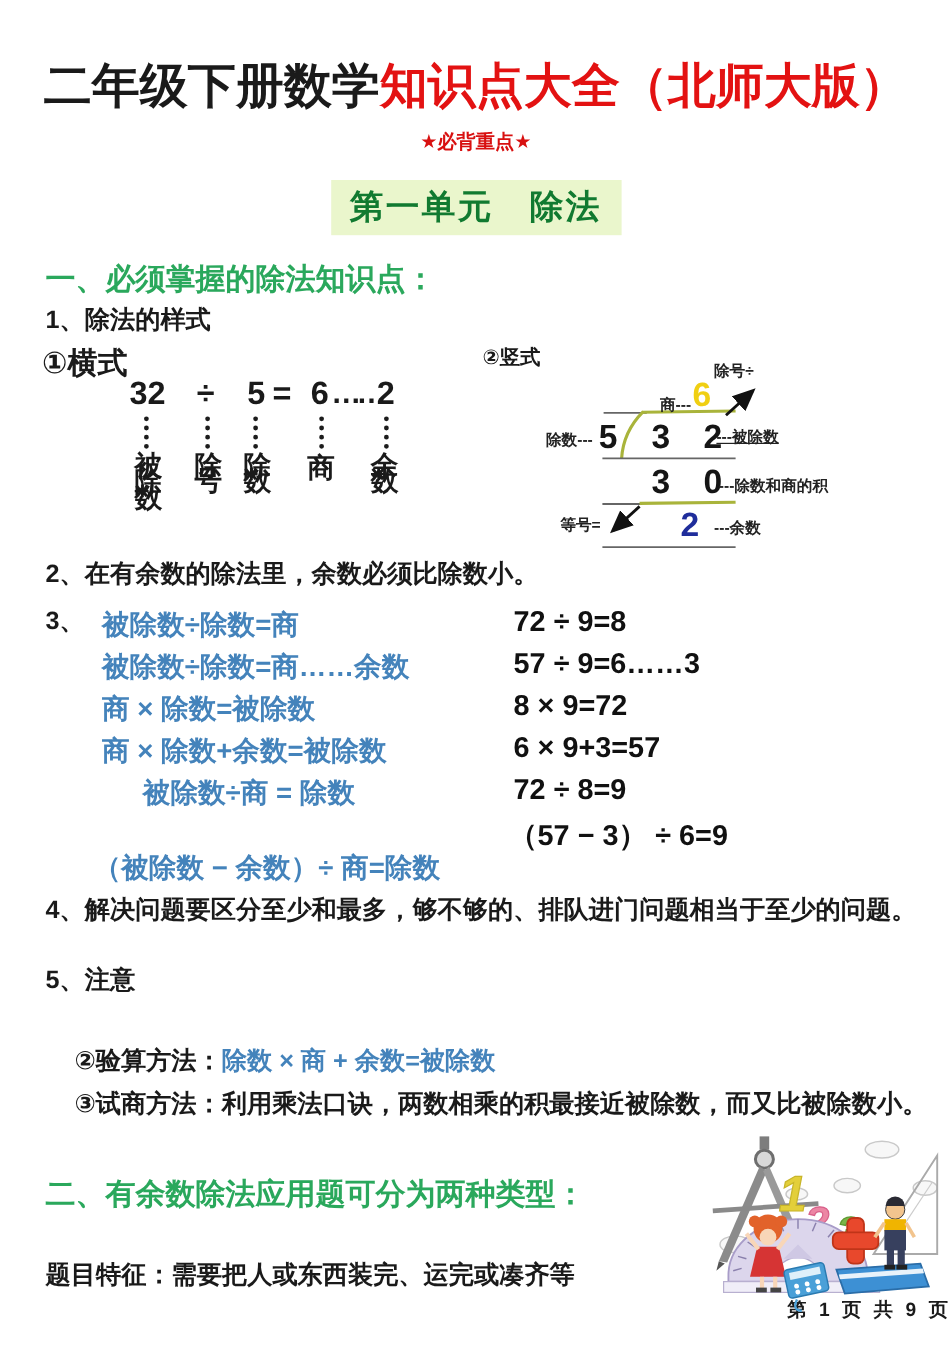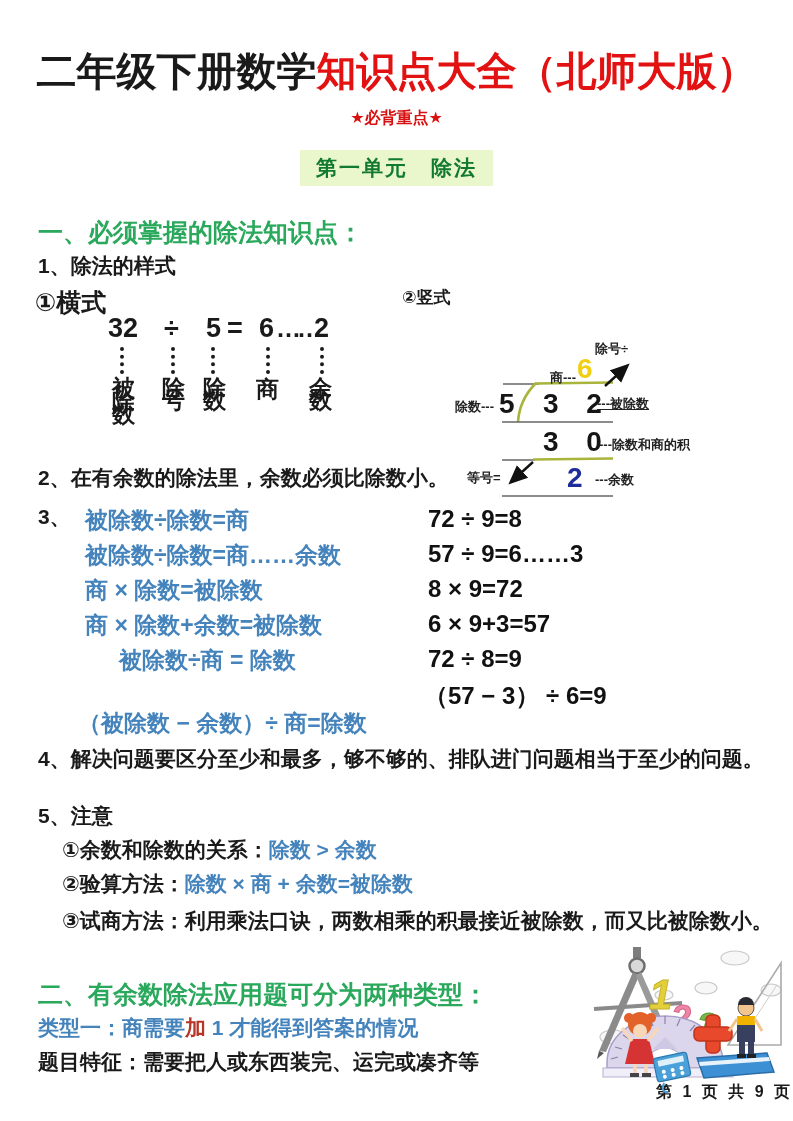--- a/index.html
+++ b/index.html
@@ -10,39 +10,39 @@
   }
   .abs { position:absolute; }
 
   
   .title { top:44px; left:0; width:100%; text-align:center; font-size:40px; font-weight:800; white-space:nowrap; }
   .title .t-red { color:var(--title-red); }
   .subtitle { top:108px; left:0; width:100%; text-align:center; font-size:16px; font-weight:800; color:var(--star-red); }
   .unitwrap { top:150px; left:0; width:100%; text-align:center; }
   .unit {
     display:inline-block; background:var(--unit-bg); color:var(--unit-green);
-    font-size:21px; font-weight:800; padding:4px 16px; letter-spacing:2px;
+    font-size:28px; font-weight:800; padding:4px 16px; letter-spacing:2px;
   }
 
   .green-head { font-size:25px; font-weight:800; color:var(--heading-green); }
   .body-text  { font-size:21px; font-weight:700; color:#1a1a1a; }
   .blue  { color:var(--formula-blue); }
   .redw  { color:var(--add-red); }
 
   
   .hterm { position:absolute; top:313px; font-size:27px; font-weight:700; }
   .hdots-mid { position:absolute; top:314px; font-size:25px; font-weight:700; letter-spacing:-4px; }
   .vdots { position:absolute; top:347px; height:27px; width:0; border-left:4px dotted #1c1c1c; }
   .vcol {
     position:absolute; top:357px; writing-mode:vertical-lr; text-orientation:upright;
     font-size:23px; font-weight:700; letter-spacing:14px; line-height:23px;
   }
 
   
-  .vdiag { left:455px; top:298px; width:260px; height:172px;margin-top:40px; }
+  .vdiag { left:455px; top:298px; width:260px; height:172px; }
   .vsmall { position:absolute; font-size:13px; font-weight:700; color:#222; white-space:nowrap; }
   .vbig   { position:absolute; font-size:28px; font-weight:800; color:#151515; white-space:nowrap; }
   .vq { color:var(--quotient-yellow); }
   .vr { color:var(--remainder-navy); }
   .sp2 { letter-spacing:10px; }
 
   
   .frow-f { position:absolute; left:85px; font-size:23px; font-weight:700; color:var(--formula-blue); white-space:nowrap; }
   .frow-e { position:absolute; left:428px; font-size:24px; font-weight:600; color:#111; white-space:nowrap; }
 
@@ -141,35 +141,29 @@
     <span class="frow-f" style="top:645px;margin-left:34px;">被除数÷商 = 除数</span>
     <span class="frow-e" style="top:645px;">72 ÷ 8=9</span>
     <span class="frow-f" style="top:708px; left:78px;">（被除数 − 余数）÷ 商=除数</span>
     <span class="frow-e" style="top:680px; left:424px;">（57 − 3） ÷ 6=9</span>
   </div>
 
   <div class="abs body-text wrapblock" style="left:38px; top:730px; width:737px;margin-top:12px;">4、解决问题要区分至少和最多，够不够的、排队进门问题相当于至少的问题。</div>
 
   <div class="abs body-text" style="left:38px; top:802px;">5、注意</div>
 
-  <div class="abs body-text" style="left:62px; top:836px;">
-    <span>①余数和除数的关系：</span><span class="blue">除数 &gt; 余数</span>
-  </div>
 
   <div class="abs body-text" style="left:62px; top:870px;">
     <span>②验算方法：</span><span class="blue">除数 × 商 + 余数=被除数</span>
   </div>
 
   <div class="abs body-text wrapblock hang" style="left:62px; top:904px; width:702px;">③试商方法：利用乘法口诀，两数相乘的积最接近被除数，而又比被除数小。</div>
 
   <div class="abs green-head" style="left:38px; top:978px;">二、有余数除法应用题可分为两种类型：</div>
 
-  <div class="abs body-text" style="left:38px; top:1014px;">
-    <span class="blue">类型一：商需要</span><span class="redw">加</span><span class="blue"> 1 </span><span class="blue">才能得到答案的情况</span>
-  </div>
 
   <div class="abs body-text" style="left:38px; top:1048px;">题目特征：需要把人或东西装完、运完或凑齐等</div>
 
   <div class="abs footer">第 1 页 共 9 页</div>
 
   <svg class="abs" style="left:585px; top:945px;" width="208" height="150" viewBox="0 0 208 150">
 
     <g stroke="#c9c9c9" fill="#f7f7f7" stroke-width="1.2">
       <ellipse cx="28" cy="92" rx="13" ry="7"></ellipse>
       <ellipse cx="79" cy="50" rx="9" ry="5"></ellipse>

